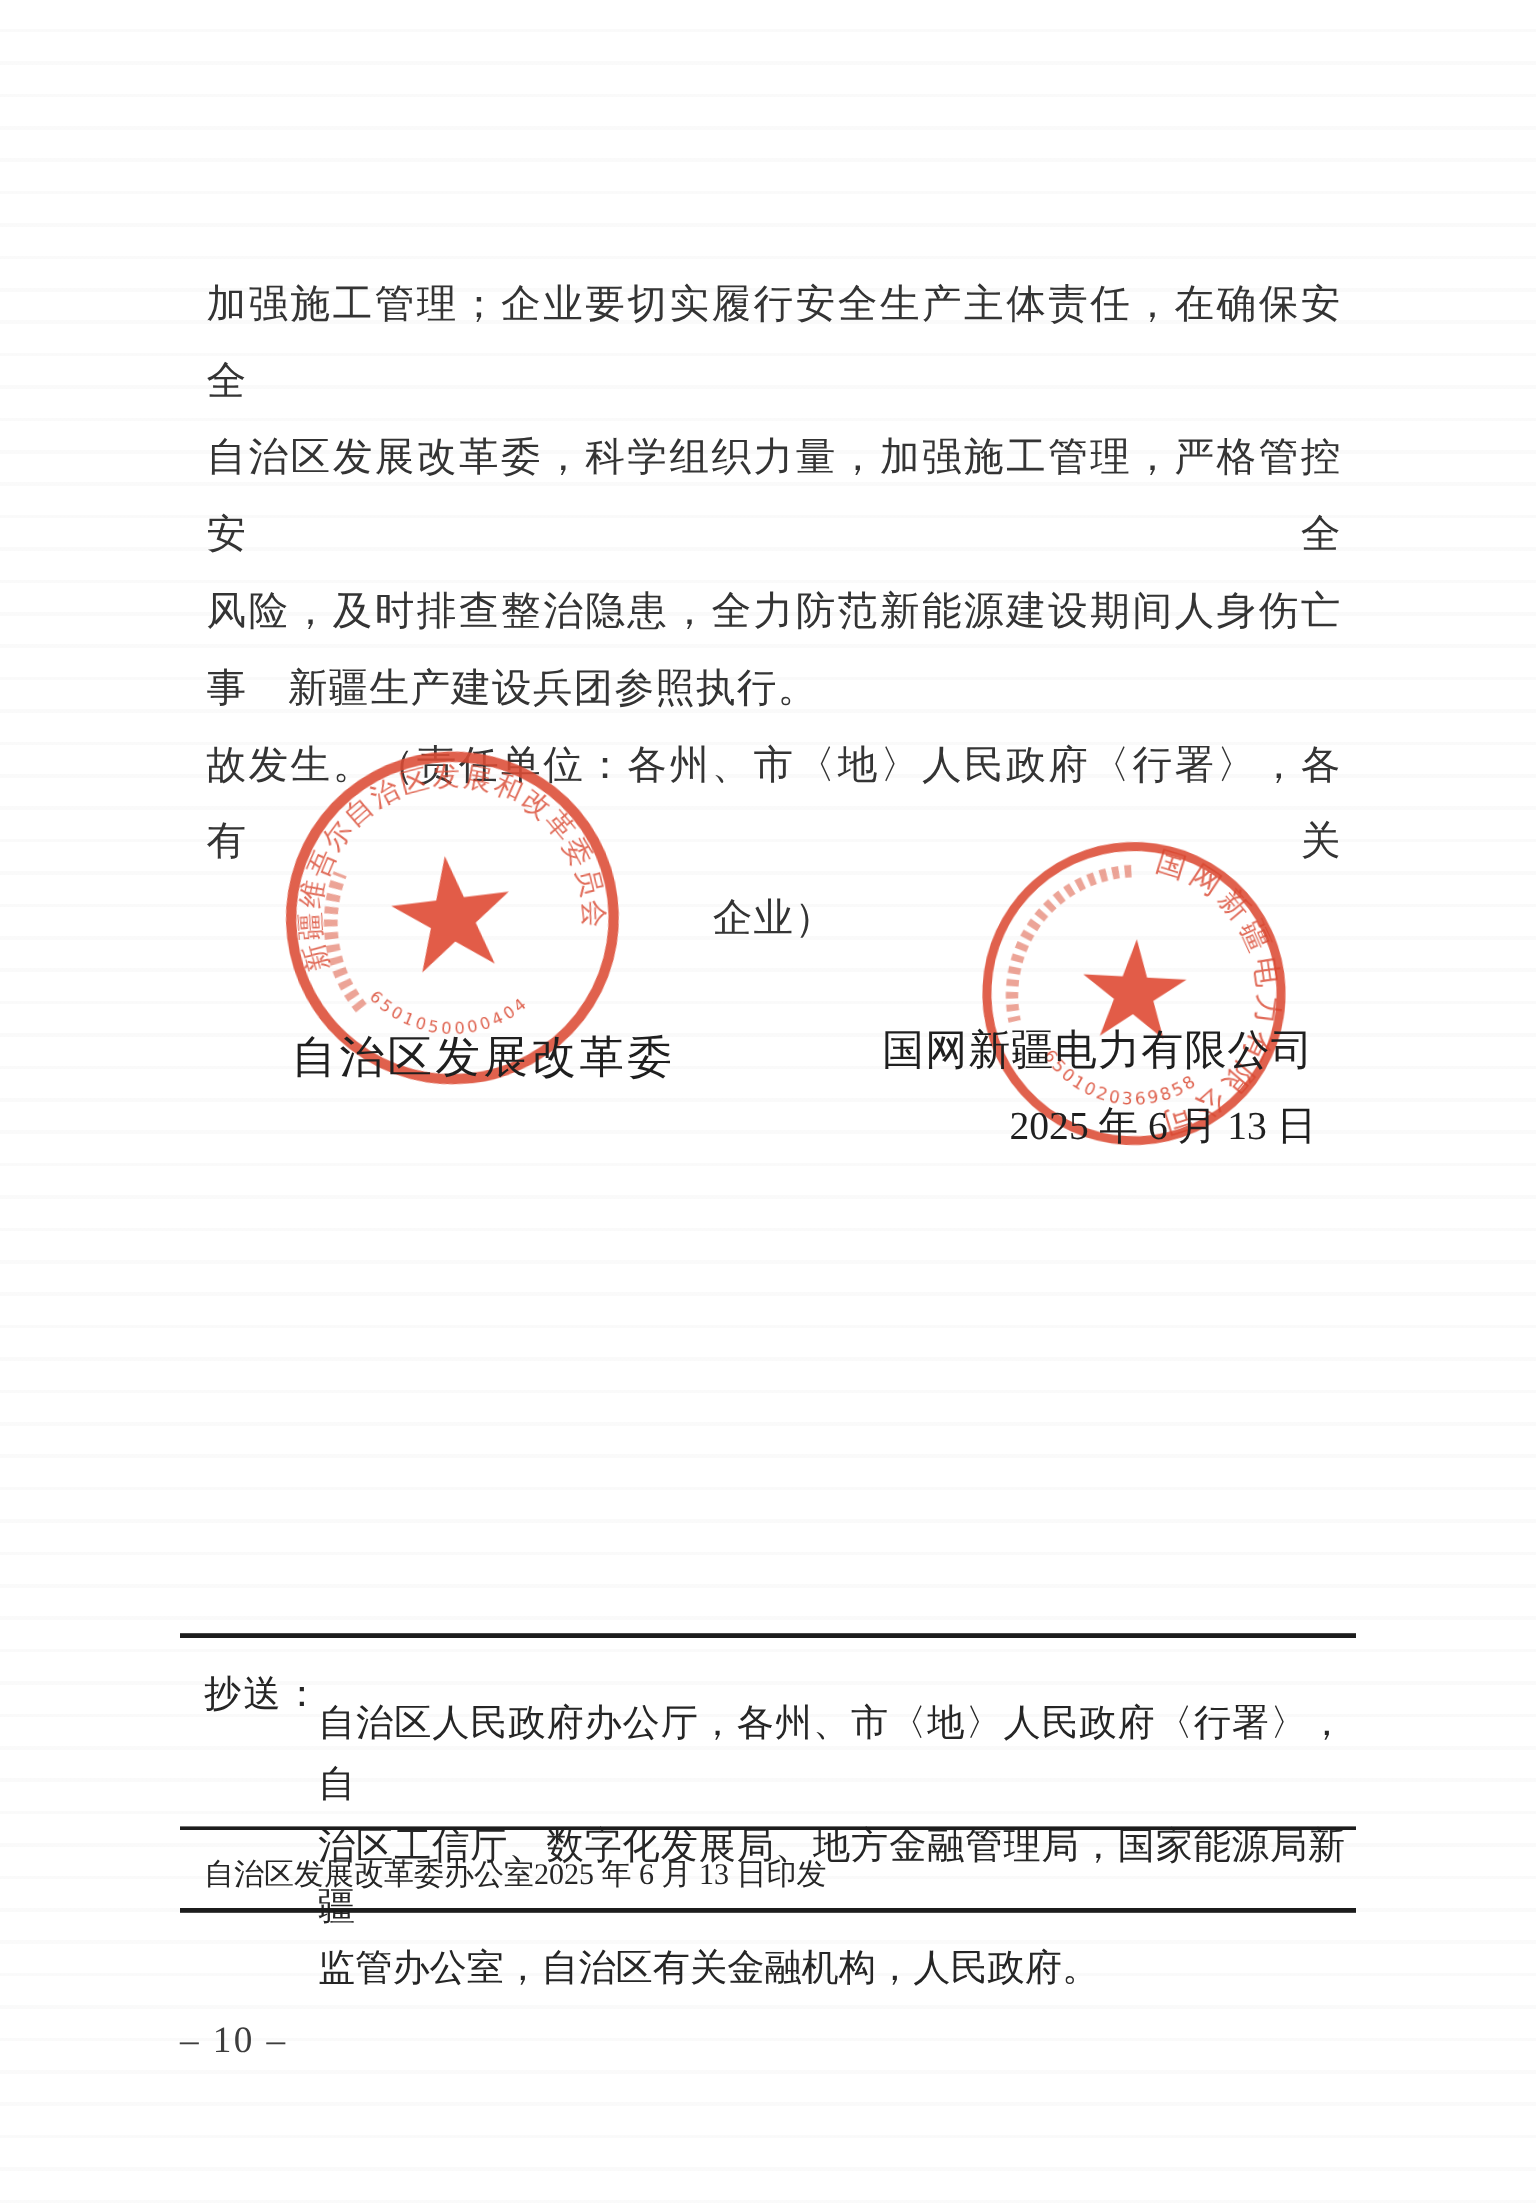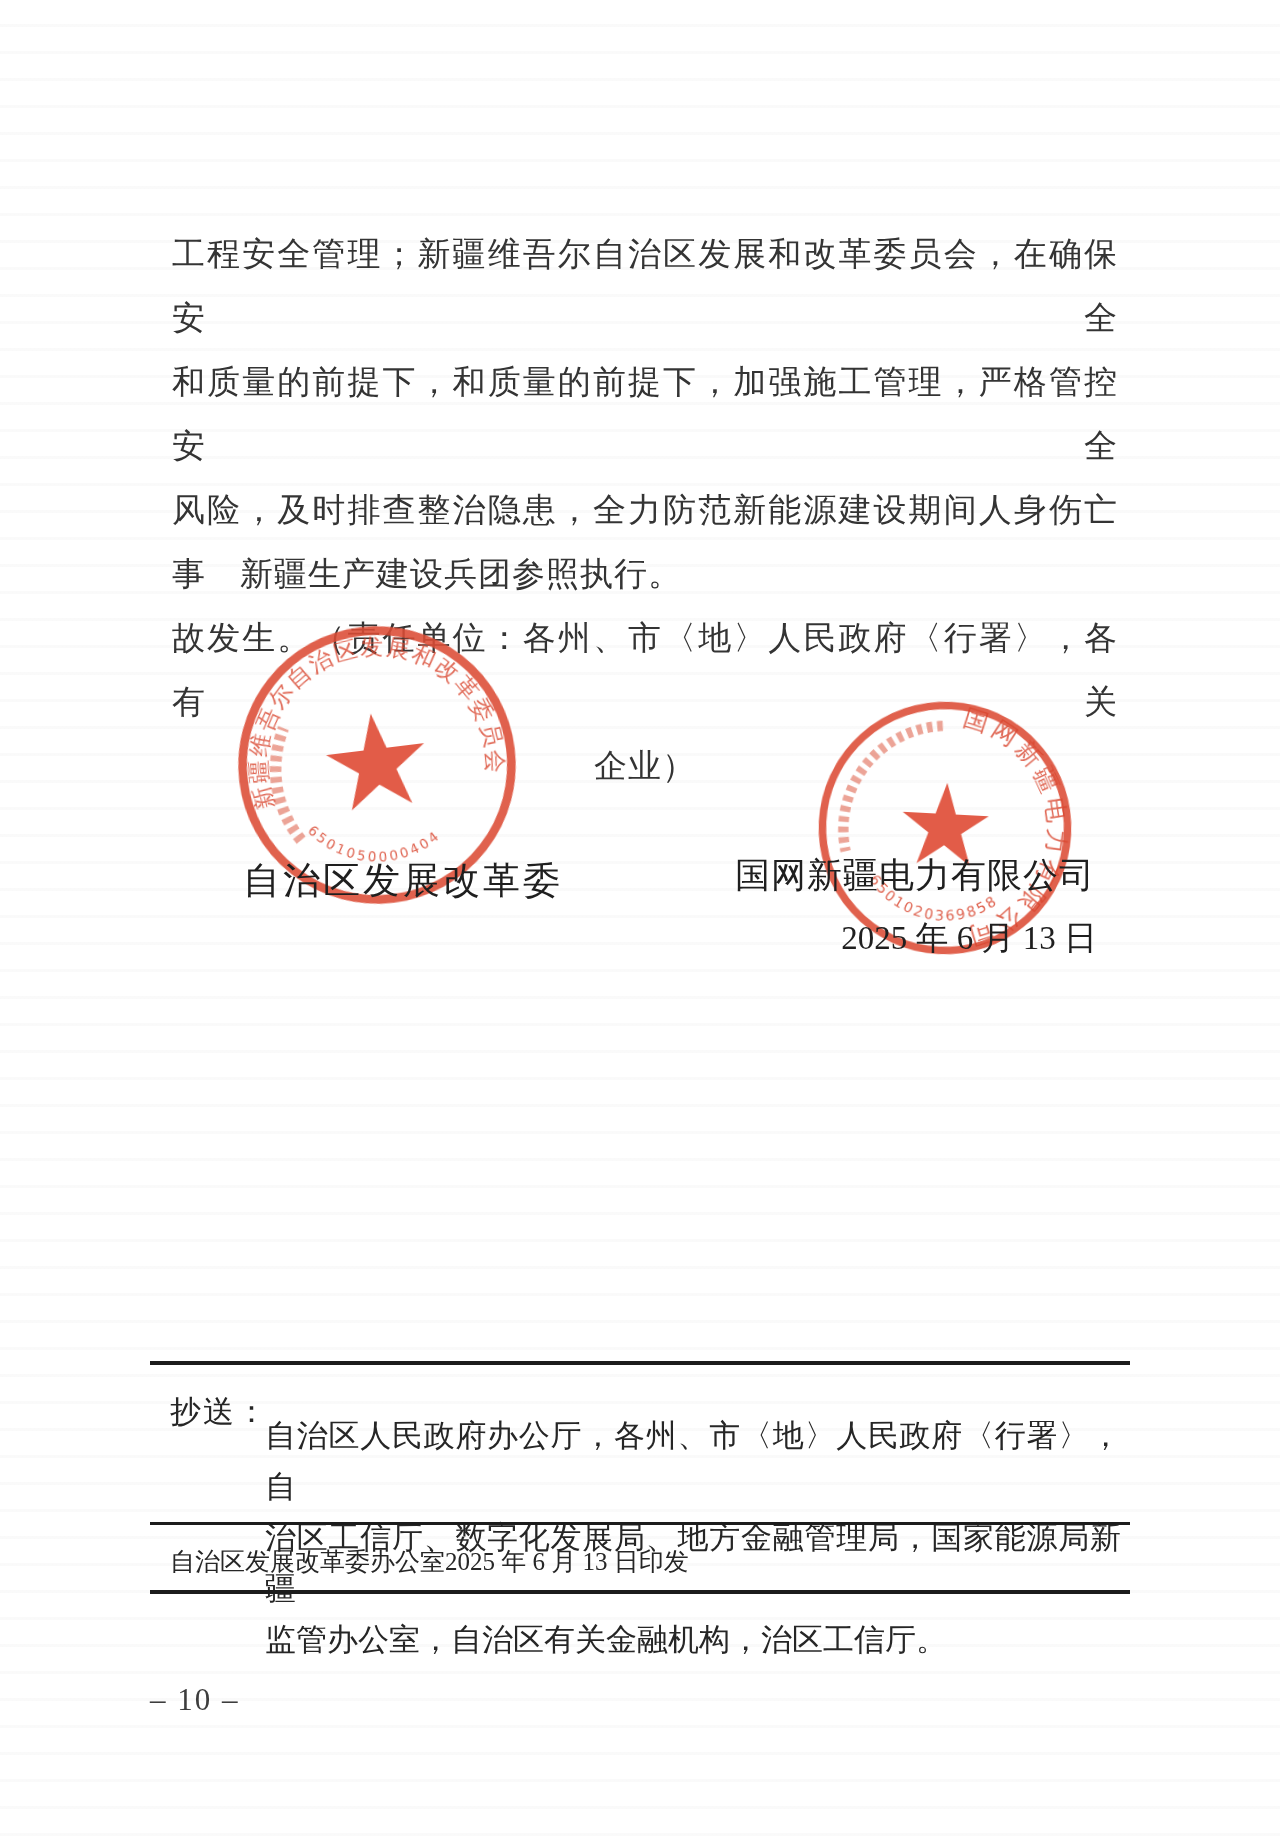--- a/index.html
+++ b/index.html
@@ -62,22 +62,22 @@
   .seal .ringtext{fill:#d9452e;opacity:0.8;}
   .seal .serial{fill:#d9452e;opacity:0.85;}
   .seal .uyghur-arc{stroke:#dd5a42;fill:none;opacity:0.55;}
 </style>
 </head>
 <body>
 
 <div class="page">
 
   <div class="body-text">
-    <div class="line justify">工程安全管理；新疆维吾尔自治区发展和改革委员会，在确保安全</div>
-    <div class="line justify">和质量的前提下，和质量的前提下，加强施工管理，严格管控安全</div>
+    <div class="line justify">加强施工管理；企业要切实履行安全生产主体责任，在确保安全</div>
+    <div class="line justify">自治区发展改革委，科学组织力量，加强施工管理，严格管控安全</div>
     <div class="line justify">风险，及时排查整治隐患，全力防范新能源建设期间人身伤亡事</div>
     <div class="line justify">故发生。（责任单位：各州、市〈地〉人民政府〈行署〉，各有关</div>
     <div class="line">企业）</div>
   </div>
   <div class="para2">新疆生产建设兵团参照执行。</div>
 
   <div class="seal seal-left">
     <svg viewBox="0 0 300 300">
       <defs>
         <path id="ltop" d="M 150,265 a 115,115 0 1,1 0.01,0"></path>
@@ -116,21 +116,21 @@
   <div class="sig sig-left">自治区发展改革委</div>
   <div class="sig sig-right">国网新疆电力有限公司</div>
   <div class="sig sig-right-date">2025 年 6 月 13 日</div>
 
   <div class="rule rule1"></div>
 
   <div class="cc-label">抄送：</div>
   <div class="cc-lines">
     <div class="cc-line justify">自治区人民政府办公厅，各州、市〈地〉人民政府〈行署〉，自</div>
     <div class="cc-line justify">治区工信厅、数字化发展局、地方金融管理局，国家能源局新疆</div>
-    <div class="cc-line">监管办公室，自治区有关金融机构，治区工信厅。</div>
+    <div class="cc-line">监管办公室，自治区有关金融机构，人民政府。</div>
   </div>
 
   <div class="rule rule2"></div>
 
   <div class="issuer-row">
     <span>自治区发展改革委办公室</span>
     <span>2025 年 6 月 13 日印发</span>
   </div>
 
   <div class="rule rule3"></div>

